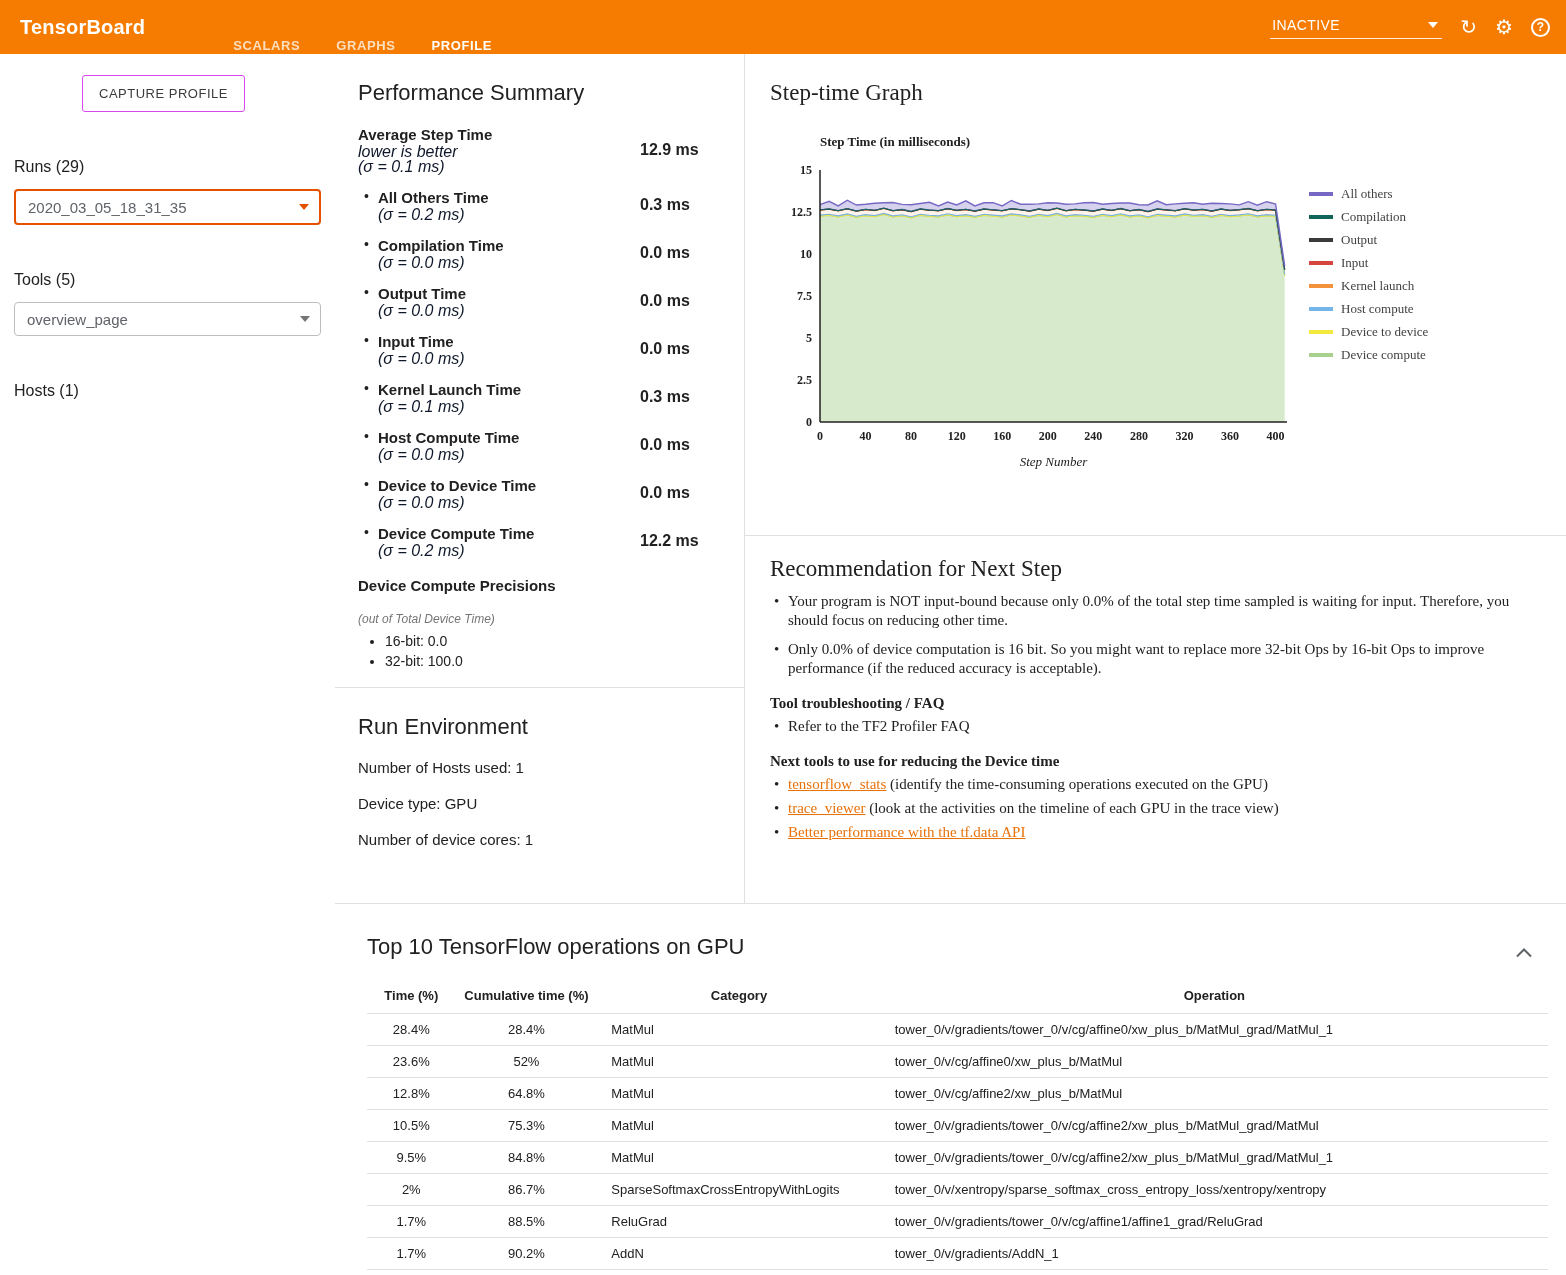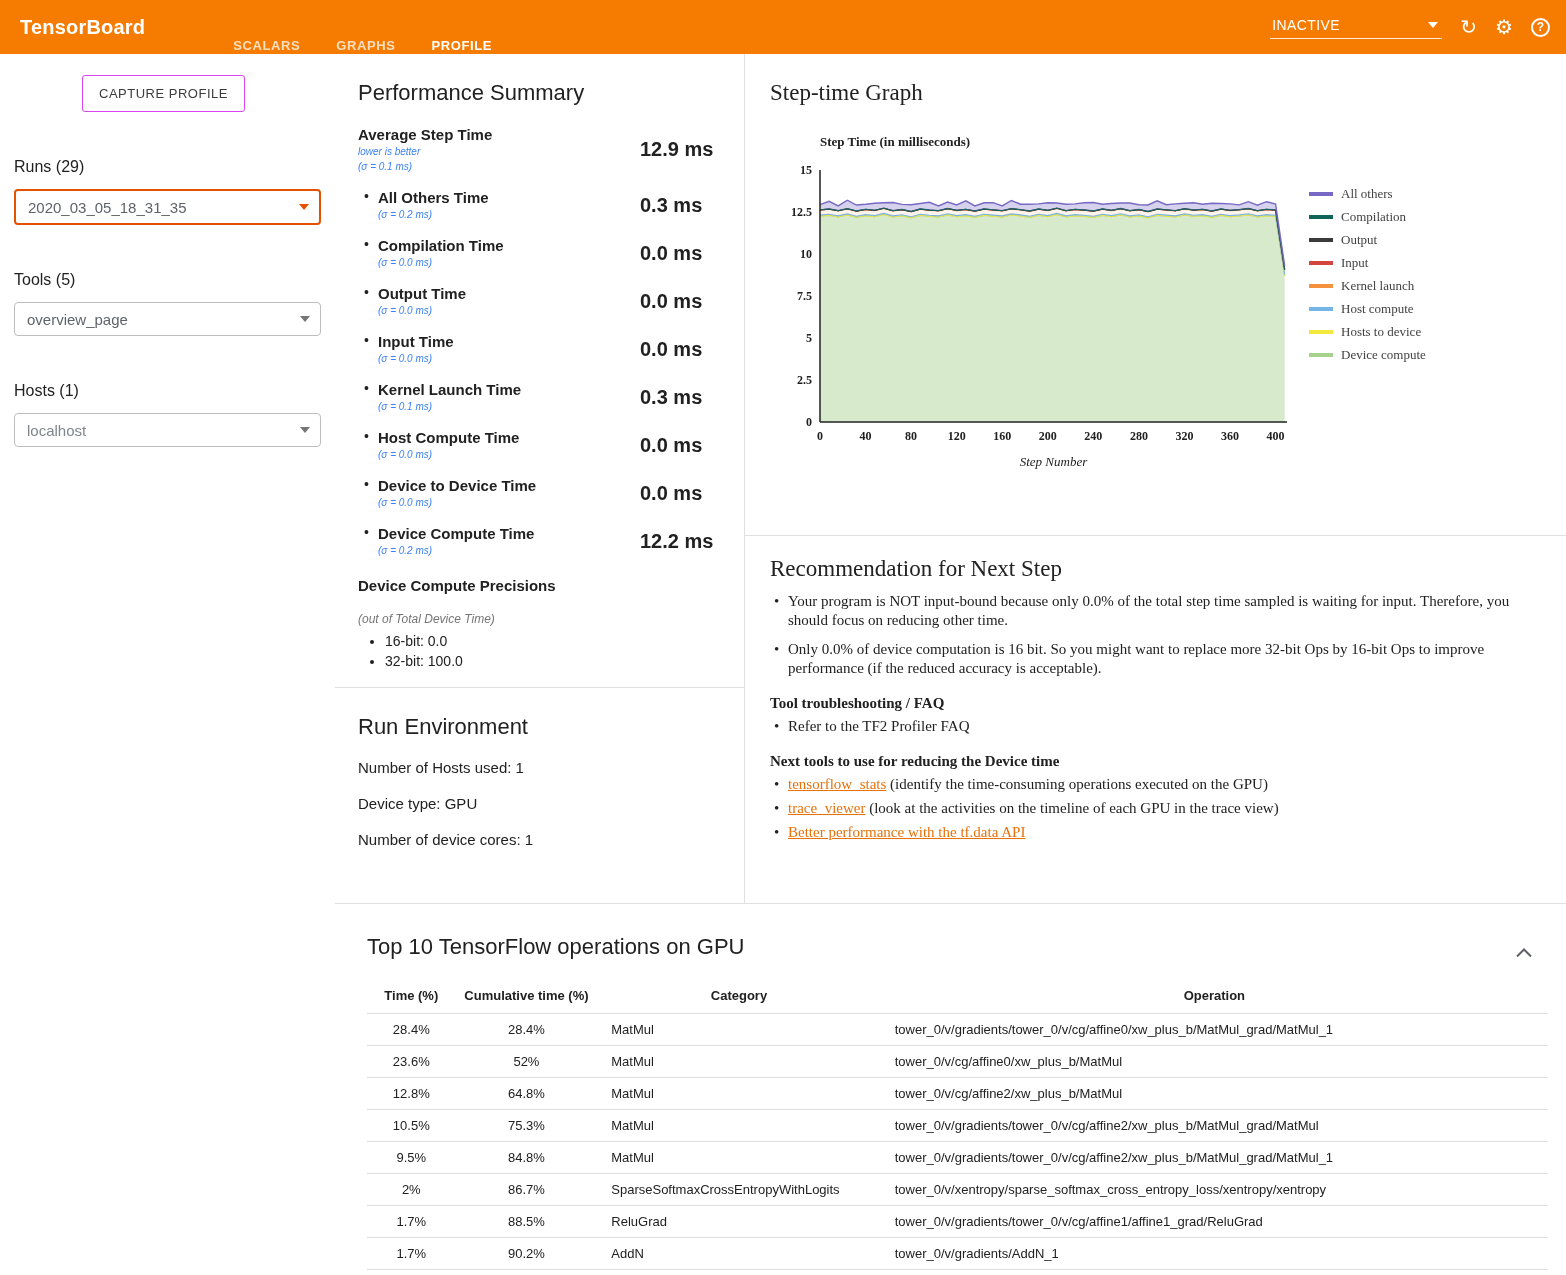--- a/index.html
+++ b/index.html
@@ -67,22 +67,22 @@
   
   h2.sec-title { font-size:22px; font-weight:400; color:#212121; margin:26px 0 0; }
 
   
   .perf-summary { padding:0 18px 16px 23px; border-bottom:1px solid var(--divider); }
   .metrics { margin-top:12px; }
   .metric { display:flex; align-items:center; padding:7px 0; }
   .m-left { flex:0 0 282px; display:flex; }
   .m-bullet { width:20px; padding-left:6px; font-size:14px; color:#212121; }
   .m-label { font-size:15px; font-weight:700; color:#212121; line-height:19px; }
-  .m-note, .m-sigma { font-size:10px; font-style:italic; color:#3b82f6; line-height:15px; }
-  .m-value { font-size:20px; font-weight:700; color:#212121; }
+  .m-note, .m-sigma { font-size:16px; font-style:italic; color:#0f172a; line-height:15px; }
+  .m-value { font-size:16px; font-weight:700; color:#212121; }
   .prec { margin-top:12px; }
   .prec-title { font-size:15px; font-weight:700; }
   .prec-note { font-size:12px; font-style:italic; color:#757575; margin-top:18px; }
   .prec ul { margin:5px 0 0; padding-left:27px; }
   .prec li { font-size:14px; line-height:20px; color:#212121; }
 
   
   .run-env { padding:0 18px 0 23px; }
   .run-env p { font-size:15px; color:#212121; margin:19px 0 0; }
 
@@ -148,24 +148,20 @@
       <span class="caret"></span>
     </div>
 
     <div class="side-label">Tools (5)</div>
     <div class="side-select plain-select">
       <span>overview_page</span>
       <span class="caret"></span>
     </div>
 
     <div class="side-label">Hosts (1)</div>
-    <div class="side-select plain-select hosts-select">
-      <span>localhost</span>
-      <span class="caret"></span>
-    </div>
   </aside>
 
   <main class="main">
     <div class="row-top">
 
       <section class="perf-col">
         <div class="perf-summary">
           <h2 class="sec-title">Performance Summary</h2>
           <div class="metrics">
               <div class="metric">
@@ -344,21 +340,21 @@
                 <div class="legend-item">
                   <span class="legend-swatch" style="background: rgb(245, 146, 62);"></span>
                   <span class="legend-label">Kernel launch</span>
                 </div>
                 <div class="legend-item">
                   <span class="legend-swatch" style="background: rgb(116, 181, 232);"></span>
                   <span class="legend-label">Host compute</span>
                 </div>
                 <div class="legend-item">
                   <span class="legend-swatch" style="background: rgb(243, 233, 60);"></span>
-                  <span class="legend-label">Hosts to device</span>
+                  <span class="legend-label">Device to device</span>
                 </div>
                 <div class="legend-item">
                   <span class="legend-swatch" style="background: rgb(169, 209, 142);"></span>
                   <span class="legend-label">Device compute</span>
                 </div>
               </div>
           </div>
         </div>
 
         <div class="rec-sec">

